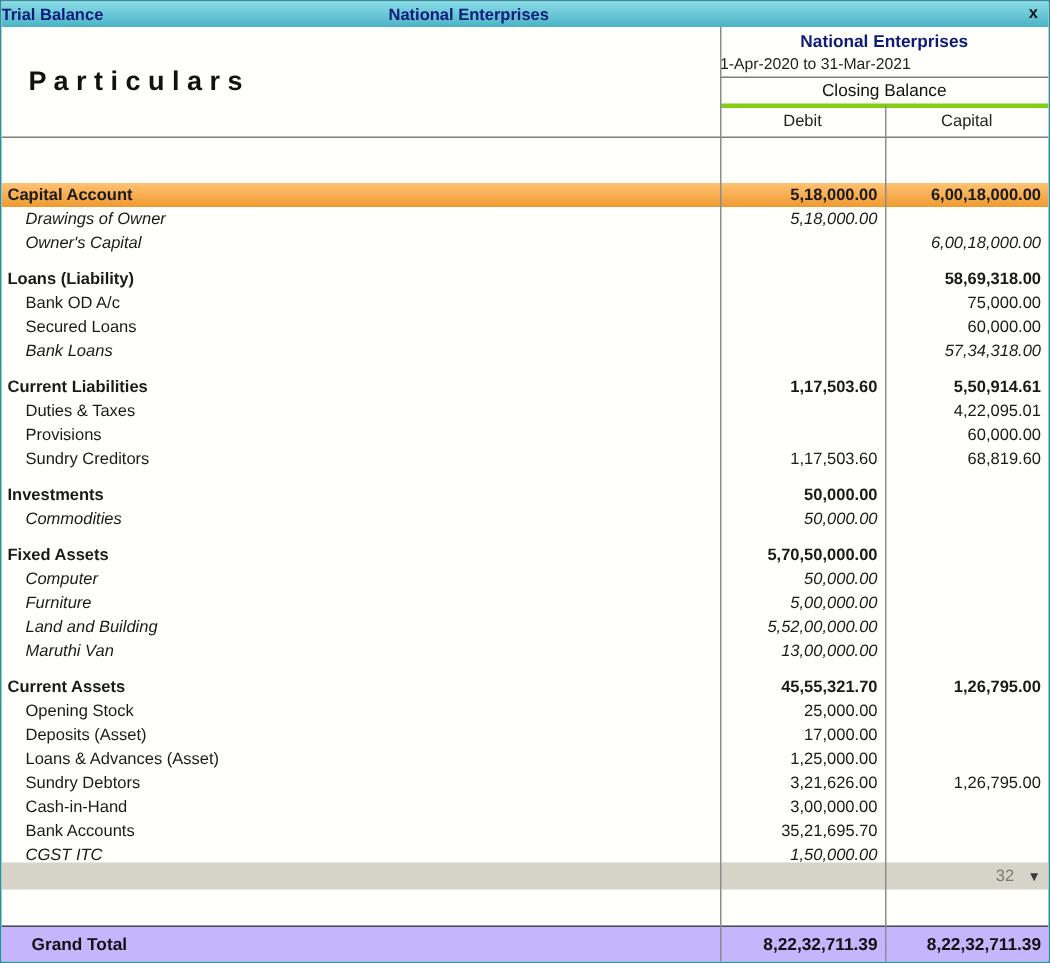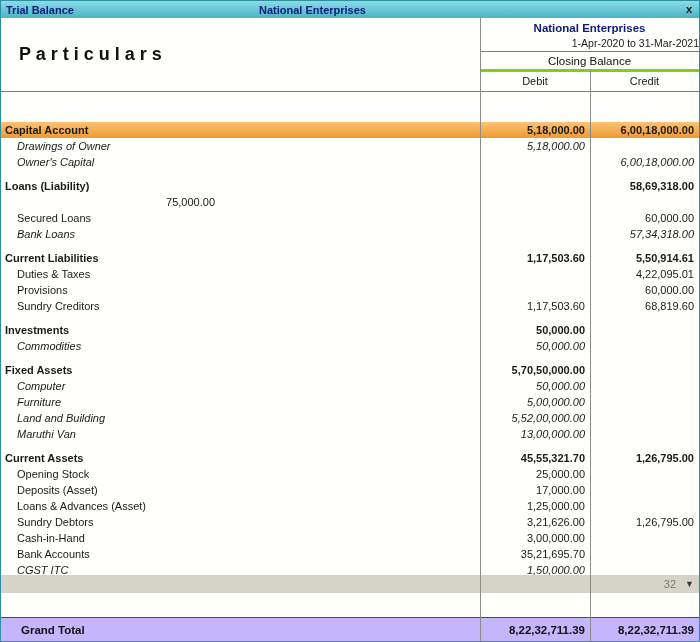--- a/index.html
+++ b/index.html
@@ -4,30 +4,30 @@
 <style>
   *{margin:0;padding:0;box-sizing:border-box}
   html,body{width:700px;height:642px}
   body{font-family:"Liberation Sans",sans-serif;background:#9a9a9a}
   .window{position:relative;width:700px;height:642px;background:#fffffb;border:1px solid #2e8fa0;overflow:hidden}
 
   
   .titlebar{position:absolute;top:0;left:0;right:0;height:17px;
     background:linear-gradient(var(--titlebar_top,#8adbe6),var(--titlebar_bottom,#4ab4c6));
     display:flex;align-items:center;font-size:11px;font-weight:bold;color:var(--title_text,#0d1a7a)}
-  .tb-left{padding-left:5px}
+  .tb-left{padding-left:0}
   .tb-center{position:absolute;left:258px}
   .tb-close{position:absolute;right:7px;top:0;height:17px;line-height:16px;color:#111;cursor:pointer;font-size:11px}
 
   
   .header{position:absolute;top:17px;left:0;right:0;height:74px;border-bottom:1px solid #7d7d7d;display:flex;background:#fffffb}
   .h-left{width:479px;display:flex;align-items:center;padding-left:18px;font-weight:bold;font-size:18px;color:#111}
   .h-right{width:219px;display:flex;flex-direction:column}
   .h-company{height:18px;line-height:20px;text-align:center;font-weight:bold;font-size:11.5px;color:var(--company_text,#0d1a7a)}
-  .h-period{height:16px;line-height:14px;text-align:right;font-size:10.5px;color:#222}
+  .h-period{height:16px;line-height:14px;text-align:left;font-size:10.5px;color:#222}
   .h-closing{height:18px;line-height:18px;text-align:center;font-weight:normal;font-size:11.5px;border-top:1px solid #7d7d7d;color:#111}
   .h-dc{flex:1;display:flex;border-top:3px solid #84cc16;font-size:11px;color:#222}
   .h-debit{width:110px;text-align:center;line-height:19px}
   .h-credit{width:109px;text-align:center;line-height:19px}
 
   
   .rows{position:absolute;top:91px;left:0;right:0;height:507px;padding-top:30px;overflow:hidden}
   .row{display:flex;height:16px;line-height:16px;font-size:11px;color:#1a1a1a;cursor:pointer}
   .row .c-name{width:479px;padding-left:16px;white-space:nowrap;overflow:hidden}
   .row .c-debit{width:110px;text-align:right;padding-right:5px}
@@ -68,21 +68,21 @@
   </div>
 
   <div class="header">
     <div class="h-left">P a r t i c u l a r s</div>
     <div class="h-right">
       <div class="h-company">National Enterprises</div>
       <div class="h-period">1-Apr-2020 to 31-Mar-2021</div>
       <div class="h-closing">Closing Balance</div>
       <div class="h-dc">
         <div class="h-debit">Debit</div>
-        <div class="h-credit">Credit</div>
+        <div class="h-credit">Capital</div>
       </div>
     </div>
   </div>
 
   <div class="rows" id="rows">
       <div class="row group selected">
         <span class="c-name">Capital Account</span>
         <span class="c-debit">5,18,000.00</span>
         <span class="c-credit">6,00,18,000.00</span>
       </div>
@@ -95,20 +95,21 @@
         <span class="c-name">Owner's Capital</span>
         <span class="c-debit"></span>
         <span class="c-credit">6,00,18,000.00</span>
       </div>
       <div class="row group">
         <span class="c-name">Loans (Liability)</span>
         <span class="c-debit"></span>
         <span class="c-credit">58,69,318.00</span>
       </div>
       <div class="row">
+        <span class="c-name">Bank OD A/c</span>
         <span class="c-debit"></span>
         <span class="c-credit">75,000.00</span>
       </div>
       <div class="row">
         <span class="c-name">Secured Loans</span>
         <span class="c-debit"></span>
         <span class="c-credit">60,000.00</span>
       </div>
       <div class="row italic">
         <span class="c-name">Bank Loans</span>

